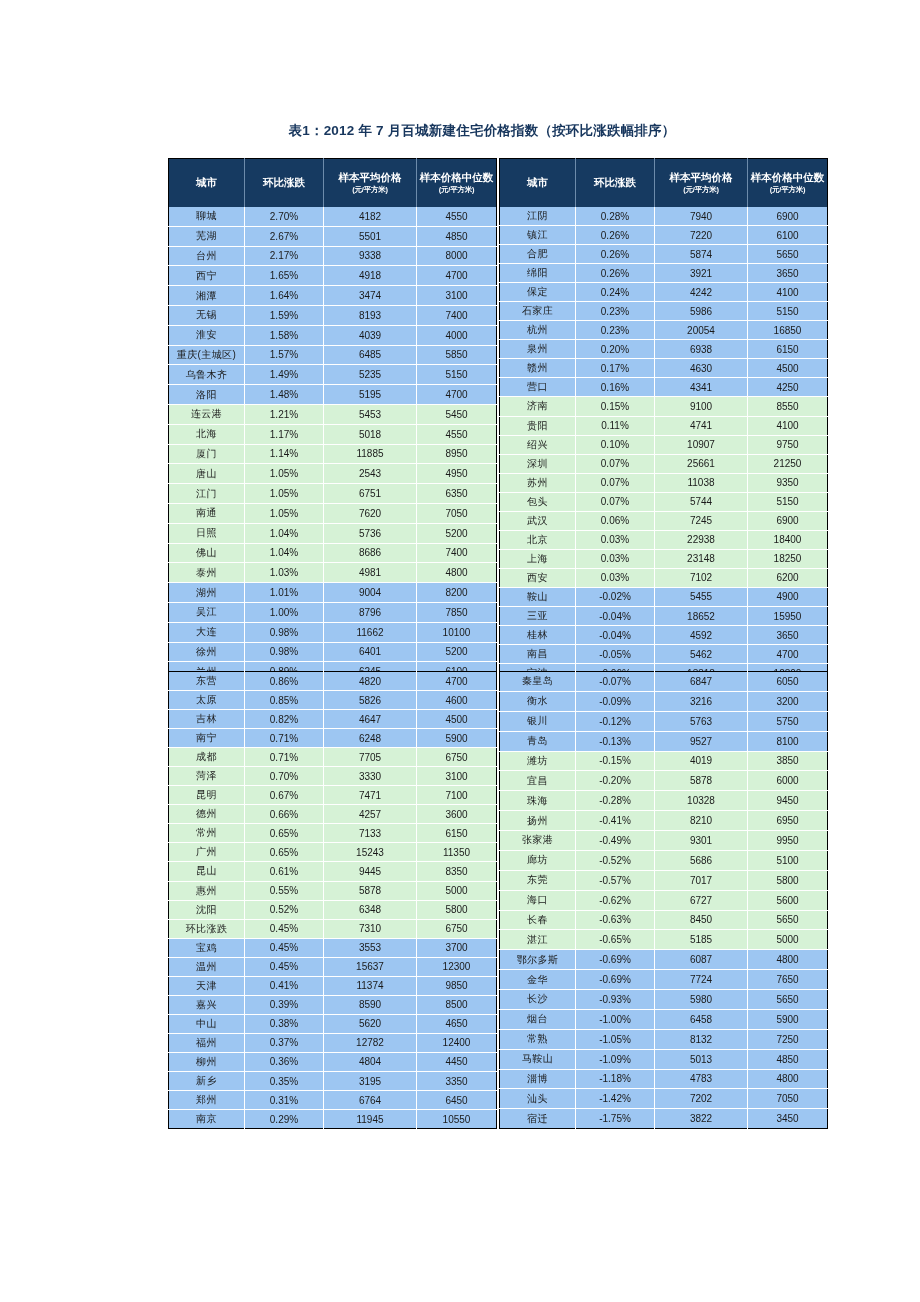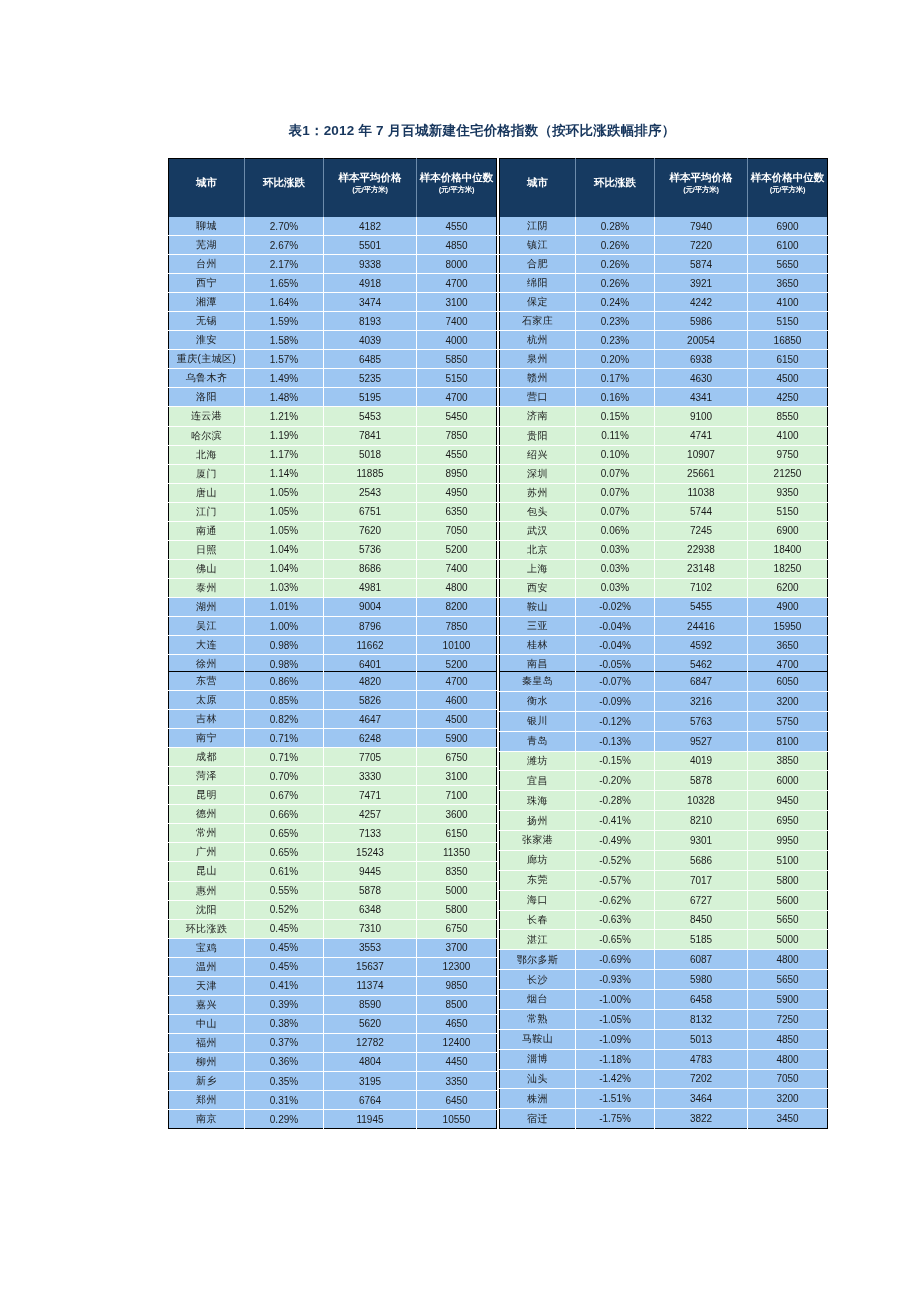--- a/index.html
+++ b/index.html
@@ -56,21 +56,21 @@
   table.grid col.c-chg   { width: 79px; }
   table.grid col.c-avg   { width: 93px; }
   table.grid col.c-med   { width: 80px; }
 
   thead th {
     background: #163A61;
     color: #ffffff;
     font-size: 10.5px;
     font-weight: bold;
     text-align: center;
-    padding: 6px 2px 16px;
+    padding: 6px 2px 6px;
     border-right: 1px solid #6d8bab;
     line-height: 1.25;
     height: 36px;
     vertical-align: middle;
   }
   thead th:last-child { border-right: none; text-align: center; }
   thead th .unit {
     display: block;
     font-size: 7.5px;
     font-weight: bold;
@@ -187,26 +187,20 @@
             <td>5195</td>
             <td>4700</td>
           </tr>
           <tr class="band-green">
             <td class="city">连云港</td>
             <td>1.21%</td>
             <td>5453</td>
             <td>5450</td>
           </tr>
           <tr class="band-green">
-            <td class="city">哈尔滨</td>
-            <td>1.19%</td>
-            <td>7841</td>
-            <td>7850</td>
-          </tr>
-          <tr class="band-green">
             <td class="city">北海</td>
             <td>1.17%</td>
             <td>5018</td>
             <td>4550</td>
           </tr>
           <tr class="band-green">
             <td class="city">厦门</td>
             <td>1.14%</td>
             <td>11885</td>
             <td>8950</td>
@@ -430,21 +424,21 @@
           </tr>
           <tr class="band-blue">
             <td class="city">鞍山</td>
             <td>-0.02%</td>
             <td>5455</td>
             <td>4900</td>
           </tr>
           <tr class="band-blue">
             <td class="city">三亚</td>
             <td>-0.04%</td>
-            <td>24416</td>
+            <td>18652</td>
             <td>15950</td>
           </tr>
           <tr class="band-blue">
             <td class="city">桂林</td>
             <td>-0.04%</td>
             <td>4592</td>
             <td>3650</td>
           </tr>
           <tr class="band-blue">
             <td class="city">南昌</td>
@@ -718,20 +712,26 @@
             <td>5185</td>
             <td>5000</td>
           </tr>
           <tr class="band-blue">
             <td class="city">鄂尔多斯</td>
             <td>-0.69%</td>
             <td>6087</td>
             <td>4800</td>
           </tr>
           <tr class="band-blue">
+            <td class="city">金华</td>
+            <td>-0.69%</td>
+            <td>7724</td>
+            <td>7650</td>
+          </tr>
+          <tr class="band-blue">
             <td class="city">长沙</td>
             <td>-0.93%</td>
             <td>5980</td>
             <td>5650</td>
           </tr>
           <tr class="band-blue">
             <td class="city">烟台</td>
             <td>-1.00%</td>
             <td>6458</td>
             <td>5900</td>
@@ -754,26 +754,20 @@
             <td>4783</td>
             <td>4800</td>
           </tr>
           <tr class="band-blue">
             <td class="city">汕头</td>
             <td>-1.42%</td>
             <td>7202</td>
             <td>7050</td>
           </tr>
           <tr class="band-blue">
-            <td class="city">株洲</td>
-            <td>-1.51%</td>
-            <td>3464</td>
-            <td>3200</td>
-          </tr>
-          <tr class="band-blue">
             <td class="city">宿迁</td>
             <td>-1.75%</td>
             <td>3822</td>
             <td>3450</td>
           </tr>
         </tbody>
     </table>
 
   </div>
 

